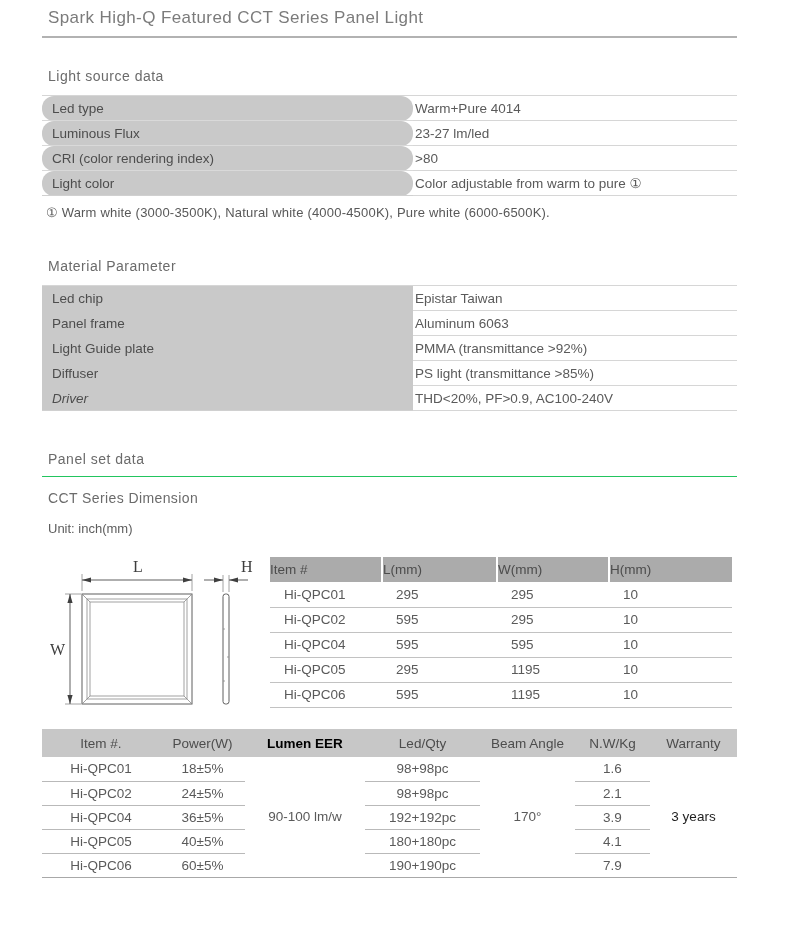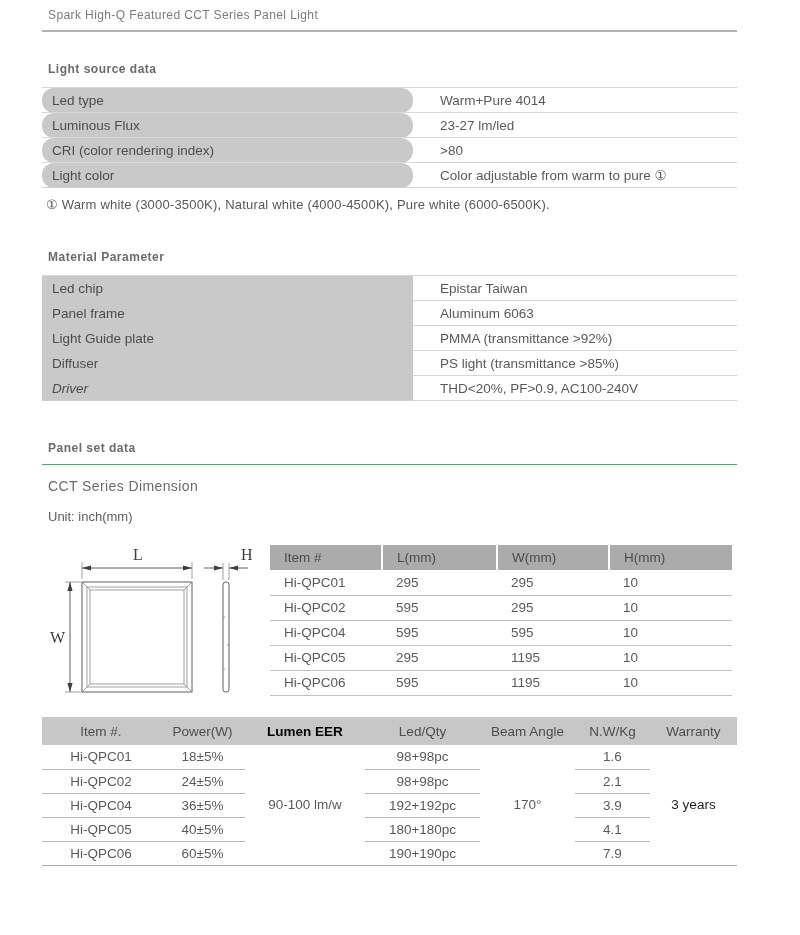--- a/index.html
+++ b/index.html
@@ -6,32 +6,32 @@
   html, body { width: 800px; height: 935px; background: #ffffff; overflow: hidden; }
   body {
     font-family: "Liberation Sans", sans-serif;
     color: #555;
     -webkit-font-smoothing: antialiased;
   }
   .content { margin-left: 42px; width: 695px; }
 
   
   .title {
-    font-size: 12px;
+    font-size: 17px;
     font-weight: normal;
     color: #7b7b7b;
     letter-spacing: 0.4px;
     padding: 8px 0 8px 6px;
     border-bottom: 2px solid #b2b2b2;
   }
 
   
   h2 {
-    font-size: 12px;
-    font-weight: bold;
+    font-size: 14px;
+    font-weight: normal;
     color: #6b6b6b;
     letter-spacing: 0.5px;
     padding-left: 6px;
   }
   .h-light   { margin-top: 30px; }
   .h-mat     { margin-top: 38px; }
   .h-panel   { margin-top: 40px; padding-bottom: 9px; border-bottom: 1px solid #22c55e; }
   .h-led     { margin-top: 21px; }
   .h-dim {
     font-size: 14px; font-weight: normal; color: #6b6b6b;
@@ -44,41 +44,41 @@
     width: 695px; border-collapse: collapse; table-layout: fixed;
     margin-top: 11px; font-size: 13.5px;
     border-top: 1px solid #d6d6d6;
   }
   table.spec td { height: 25px; vertical-align: middle; }
   table.spec td.lbl {
     width: 371px; background: #c9c9c9; color: #4d4d4d;
     padding-left: 10px;
   }
   table.spec td.val {
-    padding-left: 27px; color: #5a5a5a;
+    padding-left: 2px; color: #5a5a5a;
     border-bottom: 1px solid #d6d6d6;
   }
   table.t1 td.lbl { border-bottom: 1px solid #d9d9d9; border-radius: 12px; }
   table.t1 tr:last-child td.lbl { border-bottom: 1px solid #d0d0d0; }
   table.t2 td.lbl { border-bottom: 1px solid #c9c9c9; }
   table.t2 tr:last-child td.lbl { border-bottom: 1px solid #d0d0d0; font-style: italic; }
 
   .note { font-size: 13px; color: #585858; margin-top: 9px; padding-left: 4px; letter-spacing: 0.2px; }
 
   
   .dim-wrap { position: relative; margin-top: 13px; height: 168px; }
   .dim-svg { position: absolute; left: 0; top: 0; }
 
   table.dim {
     position: absolute; left: 228px; top: 8px; width: 462px;
     border-collapse: collapse; table-layout: fixed; font-size: 13.5px;
   }
   table.dim th {
     background: #ababab; color: #4c4c4c; font-weight: normal;
-    text-align: left; height: 25px; padding-left: 14px;
+    text-align: left; height: 25px; 
     border-left: 2px solid #ffffff;
   }
   table.dim th:first-child { border-left: none; }
   table.dim td {
     height: 25px; padding-left: 14px; color: #5a5a5a;
     border-bottom: 1px solid #c2c2c2; vertical-align: middle;
   }
 
   
   table.led {

